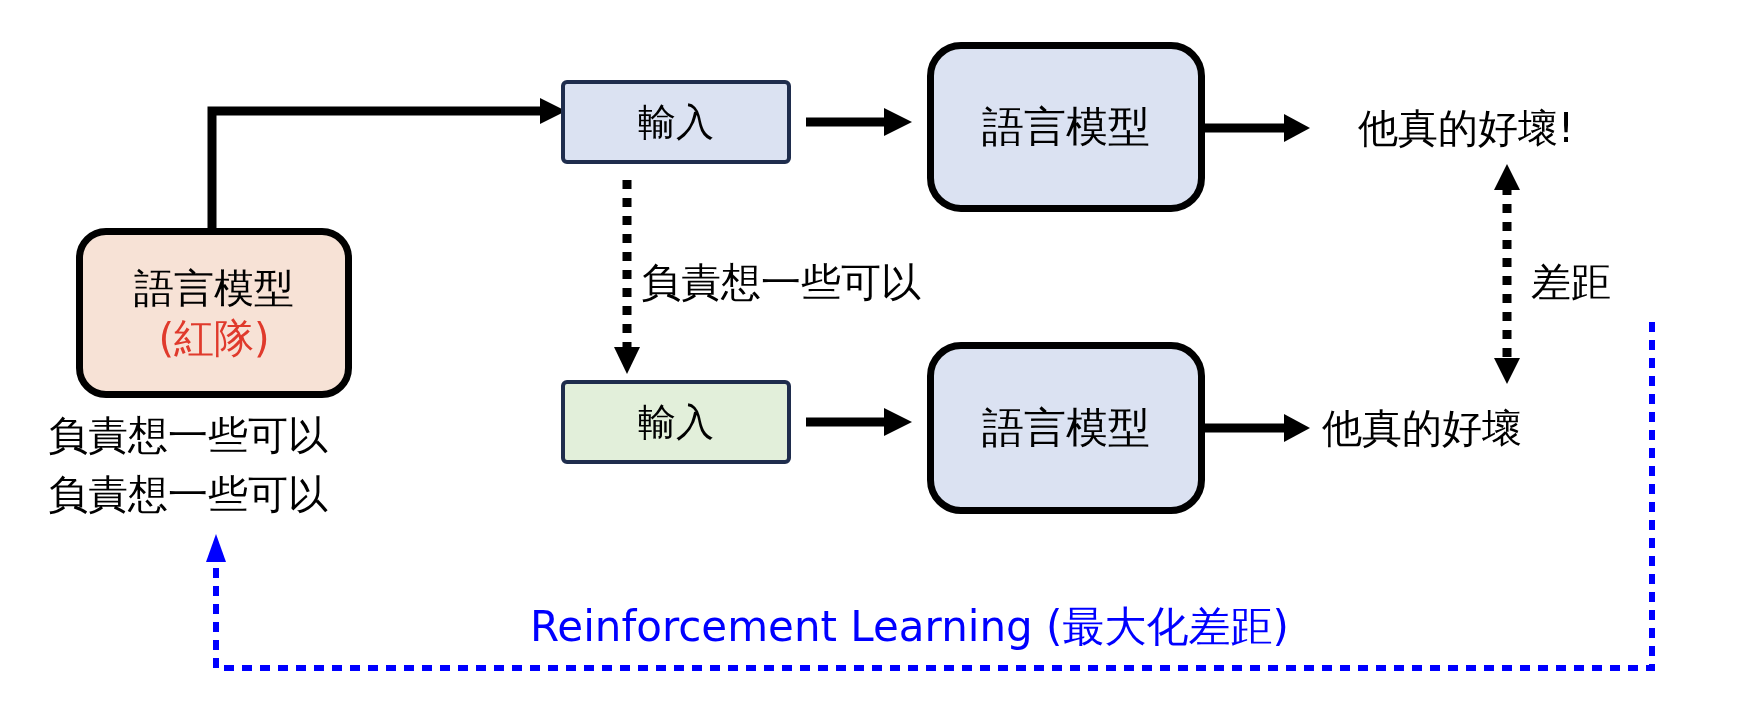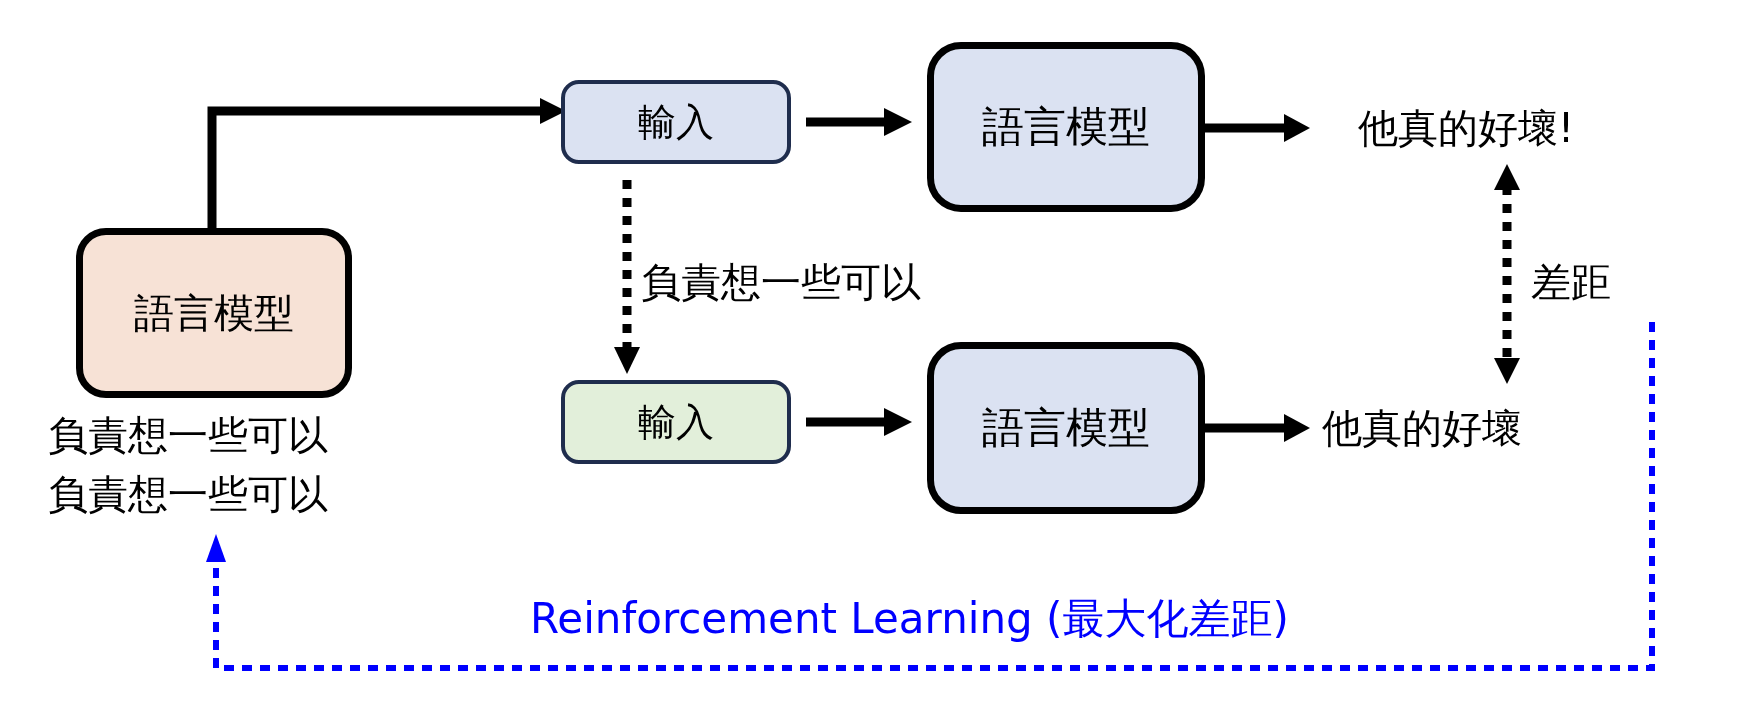--- a/index.html
+++ b/index.html
@@ -5,25 +5,25 @@
     html, body { margin: 0; padding: 0; background: #ffffff; }
     body { width: 1744px; height: 716px; position: relative; overflow: hidden;
            font-family: "DejaVu Sans", "Liberation Sans", sans-serif; color: #000; }
     svg.wires { position: absolute; left: 0; top: 0; width: 1744px; height: 716px; }
     .box { position: absolute; box-sizing: border-box; display: flex; flex-direction: column;
            align-items: center; justify-content: center; text-align: center; }
     .box span { display: block; }
     .lm-big { border: 7px solid #000; border-radius: 34px; background: #dbe2f2; font-size: 42px; }
     .red-team { border: 7px solid #000; border-radius: 30px; background: #f7e2d6; font-size: 40px; line-height: 1.25; }
     .red-team .sub { color: #e03a2c; }
-    .input-box { border: 4px solid #1f2d4d; border-radius: 18px; font-size: 38px; }
+    .input-box { border: 4px solid #1f2d4d; border-radius: 6px; font-size: 38px; }
     .input-top { background: #dbe2f2; }
     .input-bot { background: #e2efda; }
     .label { position: absolute; white-space: nowrap; font-size: 40px; line-height: 1; }
-    .blue { color: #0000ff; }
+    .blue { color: #0000ff; margin-top: 8px; }
   </style>
 </head>
 <body>
 
 <svg class="wires" viewBox="0 0 1744 716">
   <defs>
     <marker id="ah" markerWidth="10" markerHeight="10" refX="6" refY="5" orient="auto" markerUnits="userSpaceOnUse" viewBox="0 0 10 10">
     </marker>
   </defs>
 
@@ -64,20 +64,21 @@
   </g>
 
   <g>
     <polyline points="1652,322 1652,668 216,668 216,562" fill="none" stroke="#0000ff" stroke-width="6" stroke-dasharray="10,8"></polyline>
     <polygon points="206,562 216,534 226,562" fill="#0000ff"></polygon>
   </g>
 </svg>
 
 <div class="box red-team" style="left:76px; top:228px; width:276px; height:170px;">
   <span>語言模型</span>
+  <span class="sub">(紅隊)</span>
 </div>
 <div class="label" style="left:48px; top:415px;">負責想一些可以</div>
 <div class="label" style="left:48px; top:474px;">負責想一些可以</div>
 
 <div class="box input-box input-top" style="left:561px; top:80px; width:230px; height:84px;">
   <span>輸入</span>
 </div>
 
 <div class="box lm-big" style="left:927px; top:42px; width:278px; height:170px;">
   <span>語言模型</span>

